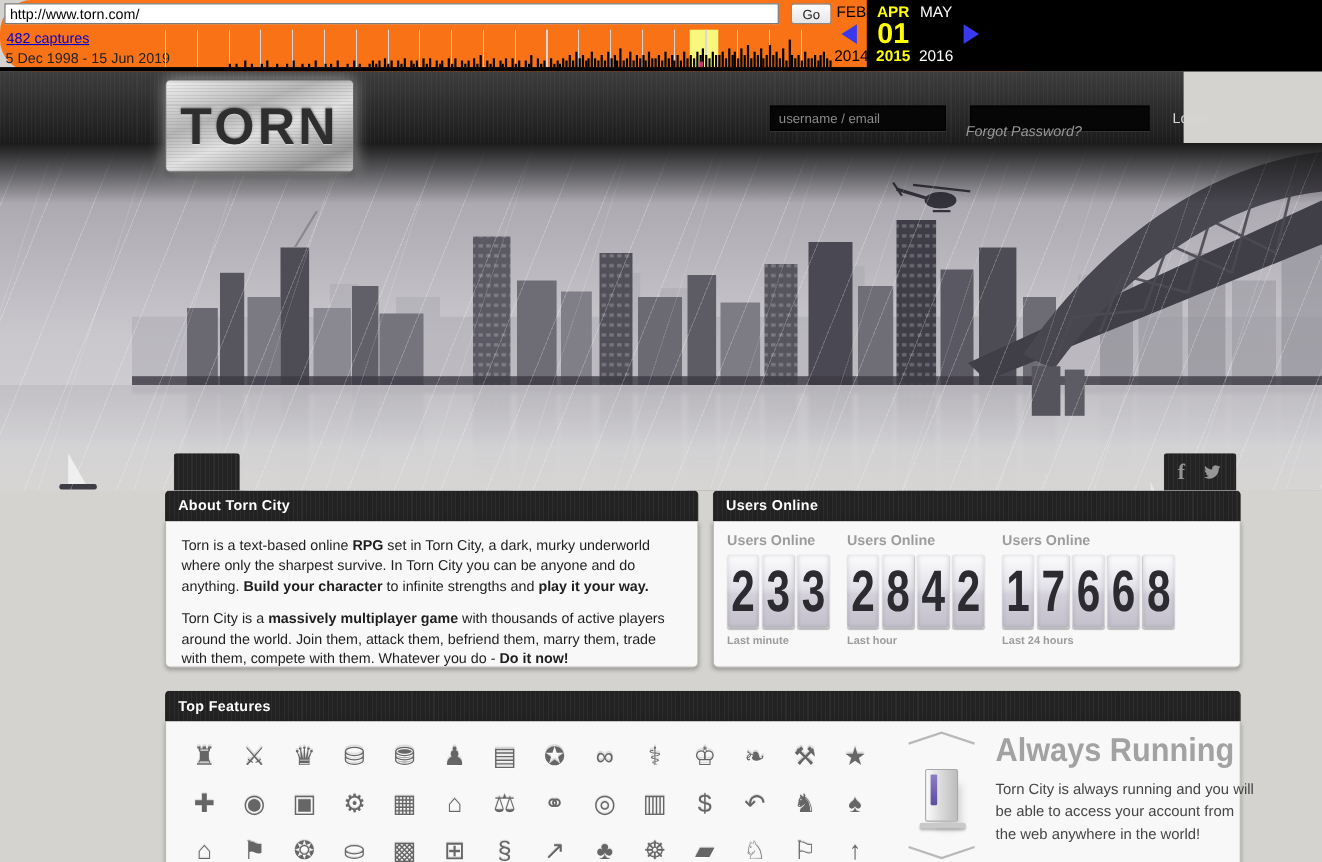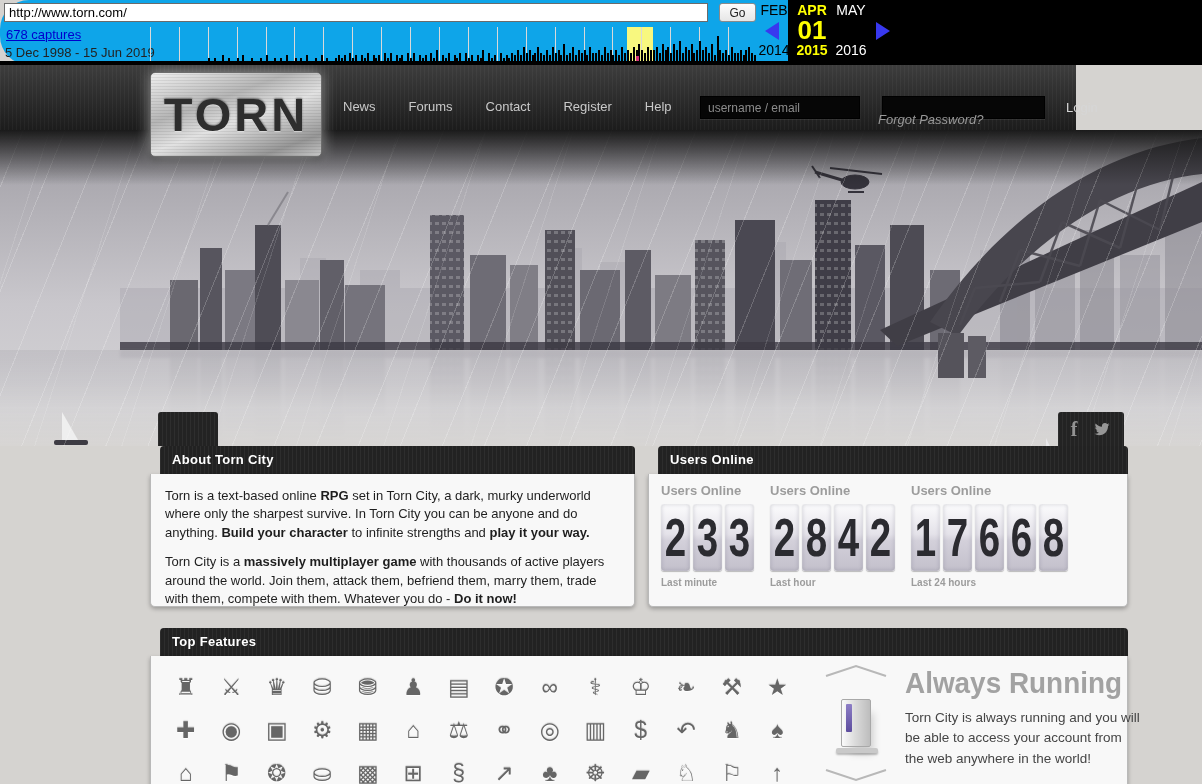--- a/index.html
+++ b/index.html
@@ -1,21 +1,21 @@
 <!DOCTYPE html>
 <html><head>
 <meta charset="utf-8">
 <style>
   * { margin:0; padding:0; box-sizing:border-box; }
   html,body { width:1202px; height:784px; overflow:hidden; }
   body { font-family:"Liberation Sans", sans-serif; background:#d5d3d0; }
   .page { position:relative; width:1202px; height:784px; overflow:hidden; }
 
   
-  .wb-bar { position:absolute; left:0; top:0; width:960px; height:65px; background:#0ea5e9; z-index:40;border-radius:29px; }
+  .wb-bar { position:absolute; left:0; top:0; width:960px; height:65px; background:#f97316; z-index:40;border-radius:29px; }
   .wb-url { position:absolute; left:4px; top:3px; width:704px; height:19px; border:1px solid #6b6b6b; font:13px "Liberation Sans",sans-serif; padding:1px 4px; color:#000; background:#fff; }
   .wb-go { position:absolute; left:719px; top:3px; width:37px; height:19px; border:1px solid #8a8a8a; border-radius:3px; background:linear-gradient(#fdfdfd,#e6e6e6); font:12px "Liberation Sans",sans-serif; color:#222; }
   .wb-captures { position:absolute; left:6px; top:27px; font:13px "Liberation Sans",sans-serif; color:#0000cc; text-decoration:underline; cursor:pointer; }
   .wb-range { position:absolute; left:5px; top:45px; font:13px "Liberation Sans",sans-serif; color:#222; }
   .wb-spark { position:absolute; left:150px; top:27px; width:607px; height:34px;
      background:repeating-linear-gradient(90deg,#d9d9d9 0 1px,transparent 1px 28.9px); }
   .wb-spark .bar { position:absolute; bottom:0; width:2px; background:#000; }
   .wb-hl { position:absolute; top:0; bottom:0; background:#f8f87f; z-index:-1; }
   .wb-tick { position:absolute; bottom:0; width:3px; height:5px; background:#d4327a; }
   .wb-black { position:absolute; left:788px; top:0; width:414px; height:62px; background:#000; }
@@ -67,21 +67,21 @@
     background:repeating-linear-gradient(90deg,rgba(255,255,255,.05) 0 1px,transparent 1px 4px),#232323; }
   .tab-left { left:158px; width:60px; }
   .tab-social { left:1058px; width:66px; display:flex; align-items:center; justify-content:center; gap:16px; }
   .fb { font-family:"Liberation Serif",serif; font-size:20px; font-weight:bold; color:#939393; cursor:pointer; }
   .tw { cursor:pointer; display:flex; }
 
   
   .box { position:absolute; z-index:21; }
   .box-head { height:28px; border-radius:4px 4px 0 0; line-height:28px; padding-left:12px;
     background:repeating-linear-gradient(90deg,rgba(255,255,255,.05) 0 1px,transparent 1px 4px),#222;
-    color:#fff; font-size:13px; font-weight:bold; letter-spacing:.3px;margin-left:10px; }
+    color:#fff; font-size:13px; font-weight:bold; letter-spacing:.3px; }
   .box-body { background:#f8f8f8; border:1px solid #b9b9b9; border-top:none; border-radius:0 0 5px 5px;
     box-shadow:0 2px 4px rgba(0,0,0,.28); }
   #about-box { left:150px; top:446px; width:485px; }
   #about-box .box-body { height:133px; padding:13px 14px; }
   #about-box p { font-size:13px; color:#1e1e1e; line-height:1.42; margin-bottom:11px; }
   #users-box { left:648px; top:446px; width:480px; }
   #users-box .box-body { height:133px; padding:9px 12px 0; display:flex; gap:16px; }
   .counter .cap { font-size:13px; font-weight:bold; color:#9c9c9c; margin-bottom:6px; }
   .digits { display:flex; gap:3px; }
   .digit { width:29px; height:67px; border-radius:3px; display:flex; align-items:center; justify-content:center;
@@ -110,21 +110,21 @@
   .always-right p { font-size:13.5px; color:#454545; line-height:1.5; width:238px; }
 </style>
 </head>
 <body>
 
 <div class="page">
 
   <div class="wb-bar">
     <input class="wb-url" value="http://www.torn.com/" style="">
     <button class="wb-go">Go</button>
-    <a class="wb-captures">678 captures</a>
+    <a class="wb-captures">482 captures</a>
     <div class="wb-range">5 Dec 1998 - 15 Jun 2019</div>
     <div class="wb-spark" id="sparkline">
         <div class="wb-hl" style="left: 476.929px; width: 26.0143px; background: rgb(248, 248, 127);"></div>
         <div class="bar" style="left: 57.8095px; height: 2.8px;"></div>
         <div class="bar" style="left: 63.5905px; height: 2.8px;"></div>
         <div class="bar" style="left: 72.2619px; height: 5.6px;"></div>
         <div class="bar" style="left: 78.0429px; height: 2.8px;"></div>
         <div class="bar" style="left: 86.7143px; height: 2.8px;"></div>
         <div class="bar" style="left: 92.4952px; height: 5.6px;"></div>
         <div class="bar" style="left: 101.167px; height: 2.8px;"></div>
@@ -292,27 +292,20 @@
       </div>
       <div class="arrow arrow-right"></div>
     </div>
     <div class="wb-bottom"></div>
   </div>
 
   <div class="site-header">
     <div class="logo">
         <span>TORN</span>
       </div>
-    <nav class="nav" id="main-nav">
-        <a>News</a>
-        <a>Forums</a>
-        <a>Contact</a>
-        <a>Register</a>
-        <a>Help</a>
-      </nav>
     <input class="login-input" id="username" placeholder="username / email" style="">
     <input class="login-input" id="password" type="password" style="">
     <div class="forgot">Forgot Password?</div>
     <button class="login-btn">Login</button>
   </div>
 
   <div class="hero">
     <svg width="1202" height="316" viewBox="0 0 1202 316">
       <defs>
         <linearGradient id="water" x1="0" y1="0" x2="0" y2="1">

